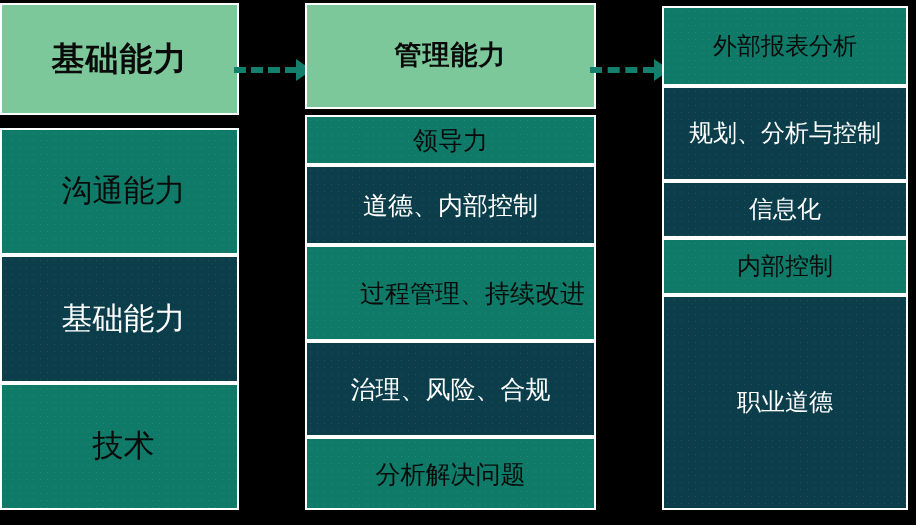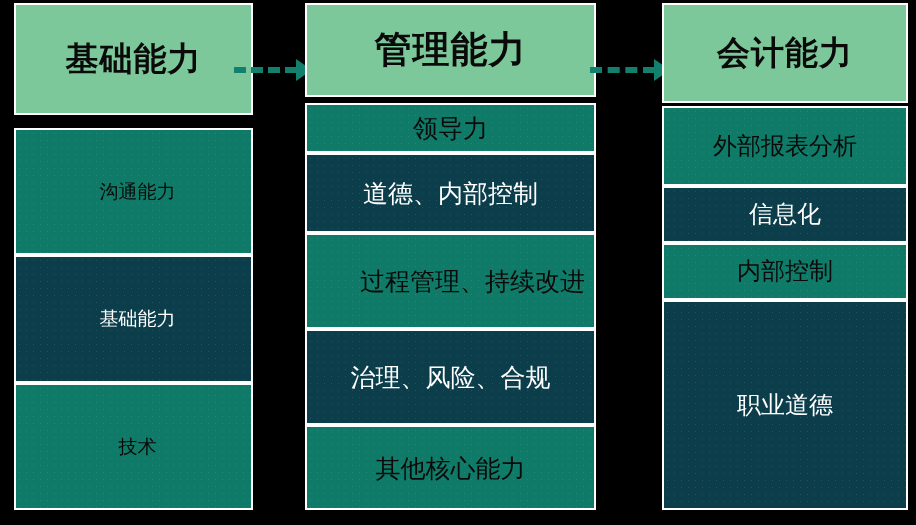--- a/index.html
+++ b/index.html
@@ -62,28 +62,28 @@
   .row.light {
     background-color: #0f7a67;
     color: #0a0a0a;
   }
   .row.dark {
     background-color: #0b3d4a;
     color: #ffffff;
   }
 
   
-  #col-basic { left: 14px; top: 3px; width: 239px; height: 507px; }
+  #col-basic { left: 0; top: 3px; width: 239px; height: 507px; }
   #col-basic .col-header { height: 112px; font-size: 33px; }
   #col-basic .rows { margin-top: 13px; }
-  #col-basic .row { flex: 1 1 0; font-size: 19px; padding-left: 12px; }
+  #col-basic .row { flex: 1 1 0; font-size: 31px; padding-left: 12px; }
 
   
   #col-mgmt { left: 305px; top: 3px; width: 291px; height: 507px; }
-  #col-mgmt .col-header { height: 94px; font-size: 37px; }
+  #col-mgmt .col-header { height: 106px; font-size: 27px; }
   #col-mgmt .rows { margin-top: 6px; }
   #col-mgmt .row { font-size: 25px; }
   #col-mgmt .row.r0 { flex: 0 0 50px; }
   #col-mgmt .row.r1 { flex: 0 0 80px; }
   #col-mgmt .row.r2 { flex: 0 0 96px; padding-left: 48px; }
   #col-mgmt .row.r3 { flex: 0 0 96px; }
   #col-mgmt .row.r4 { flex: 1 1 auto; }
 
   
   #col-acct { left: 662px; top: 3px; width: 246px; height: 507px; }
@@ -139,32 +139,32 @@
     <div class="head"></div>
   </div>
 
   <div class="column" id="col-mgmt">
     <div class="col-header">管理能力</div>
     <div class="rows">
       <div class="row light r0">领导力</div>
       <div class="row dark  r1">道德、内部控制</div>
       <div class="row light r2">过程管理、持续改进</div>
       <div class="row dark  r3">治理、风险、合规</div>
-      <div class="row light r4">其他核心能力</div>
+      <div class="row light r4">分析解决问题</div>
     </div>
   </div>
 
   <div class="arrow" id="arrow-2">
     <div class="shaft"></div>
     <div class="head"></div>
   </div>
 
   <div class="column" id="col-acct">
-    <div class="col-header">会计能力</div>
     <div class="rows">
       <div class="row light r0">外部报表分析</div>
+      <div class="row dark  r1">规划、分析与控制</div>
       <div class="row dark  r3">信息化</div>
       <div class="row light r4">内部控制</div>
       <div class="row dark  r5">职业道德</div>
     </div>
   </div>
 
 </div>
 
 </body></html>

